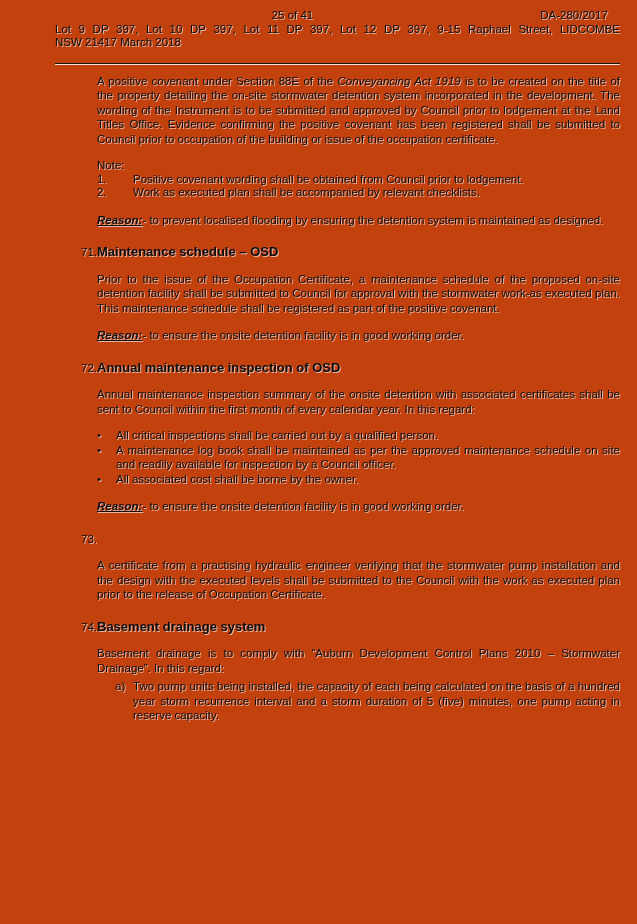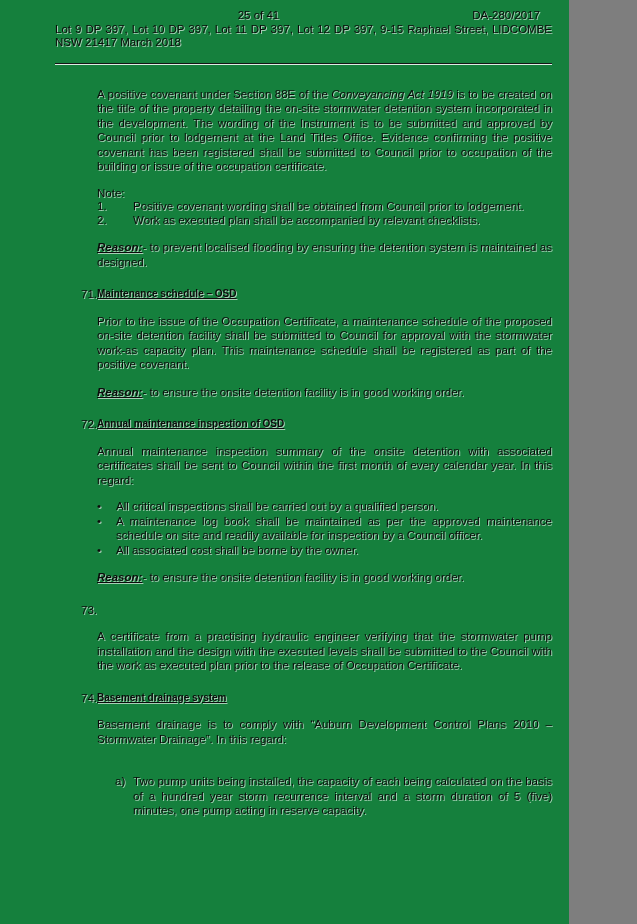--- a/index.html
+++ b/index.html
@@ -4,64 +4,64 @@
 <style>
   html, body { margin:0; padding:0; }
   body {
     width:637px; height:924px;
     background:#7e7e7e;
     font-family:"Liberation Sans","DejaVu Sans",sans-serif;
     font-size:11.5px;
     color:#0b0b0b;
   }
   .sheet {
-    position:relative; width:569px; height:924px; overflow:hidden;
-    background:#15803d;
+    position:relative; width:637px; height:924px; overflow:hidden;
+    background:#c2410c;
   }
   .sheet * { text-shadow:1px 1px 0 rgba(255,255,255,0.62); }
 
   
   .doc-header { padding:9px 17px 0 55px; line-height:13.5px; }
   .hrow { position:relative; height:13.5px; white-space:nowrap; }
   .hcenter { position:absolute; left:0; right:90px; text-align:center; }
   .hright  { position:absolute; right:12px; }
   .hrow2 { text-align:justify; text-align-last:justify; }
   .hrow3 { display:flex; }
 
   .rule {
     margin:13px 17px 0 55px; height:1px; background:#151515;
     box-shadow:0 1px 0 rgba(255,255,255,0.85);
   }
 
   
   .content { margin:0 17px 0 55px; line-height:14.5px; }
   .para { margin:12px 0 0 42px; text-align:justify; }
-  .para-intro { margin-top:23px; }
+  .para-intro { margin-top:10px; }
 
   .note { margin:13px 0 0 42px; line-height:13.5px; }
   .note-item { display:flex; }
   .note-item .num { width:36px; flex:0 0 36px; }
 
   .reason { margin-top:13px; }
   .reason-label { font-weight:bold; font-style:italic; text-decoration:underline; }
 
   .item { margin-top:18px; }
   .item-head { display:flex; }
   .item-num { width:42px; flex:0 0 42px;text-align:right; }
   .item-title {
-    display:inline; margin:0; font-size:10px; font-weight:bold;
-    text-decoration:underline; line-height:14.5px;
+    display:inline; margin:0; font-size:13px; font-weight:bold;
+    line-height:14.5px;
   }
 
   .bullets { margin:12px 0 0 42px; }
   .bullet { display:flex; text-align:justify; }
   .bullet .dot { width:19px; flex:0 0 19px; }
 
   .sub-item {
-    margin:28px 0 0 60px; padding-left:18px; text-indent:-18px;
+    margin:4px 0 0 60px; padding-left:18px; text-indent:-18px;
     text-align:justify;
   }
   .sub-item .sub-label { display:inline-block; width:18px; text-indent:0; }
 </style>
 </head>
 <body>
 
 <div class="sheet">
 
   <header class="doc-header">
@@ -94,21 +94,21 @@
       </div>
     </div>
 
     <p class="para reason"><span class="reason-label">Reason:</span><span>- to prevent localised flooding by ensuring the detention system is maintained as designed.</span></p>
 
     <section class="item">
       <div class="item-head">
         <span class="item-num">71.</span>
         <h2 class="item-title">Maintenance schedule – OSD</h2>
       </div>
-      <p class="para">Prior to the issue of the Occupation Certificate, a maintenance schedule of the proposed on-site detention facility shall be submitted to Council for approval with the stormwater work-as capacity plan. This maintenance schedule shall be registered as part of the positive covenant.</p>
+      <p class="para">Prior to the issue of the Occupation Certificate, a maintenance schedule of the proposed on-site detention facility shall be submitted to Council for approval with the stormwater work-as executed plan. This maintenance schedule shall be registered as part of the positive covenant.</p>
       <p class="para reason"><span class="reason-label">Reason:</span><span>- to ensure the onsite detention facility is in good working order.</span></p>
     </section>
 
     <section class="item">
       <div class="item-head">
         <span class="item-num">72.</span>
         <h2 class="item-title">Annual maintenance inspection of OSD</h2>
       </div>
       <p class="para">Annual maintenance inspection summary of the onsite detention with associated certificates shall be sent to Council within the first month of every calendar year. In this regard:</p>
       <div class="bullets">

